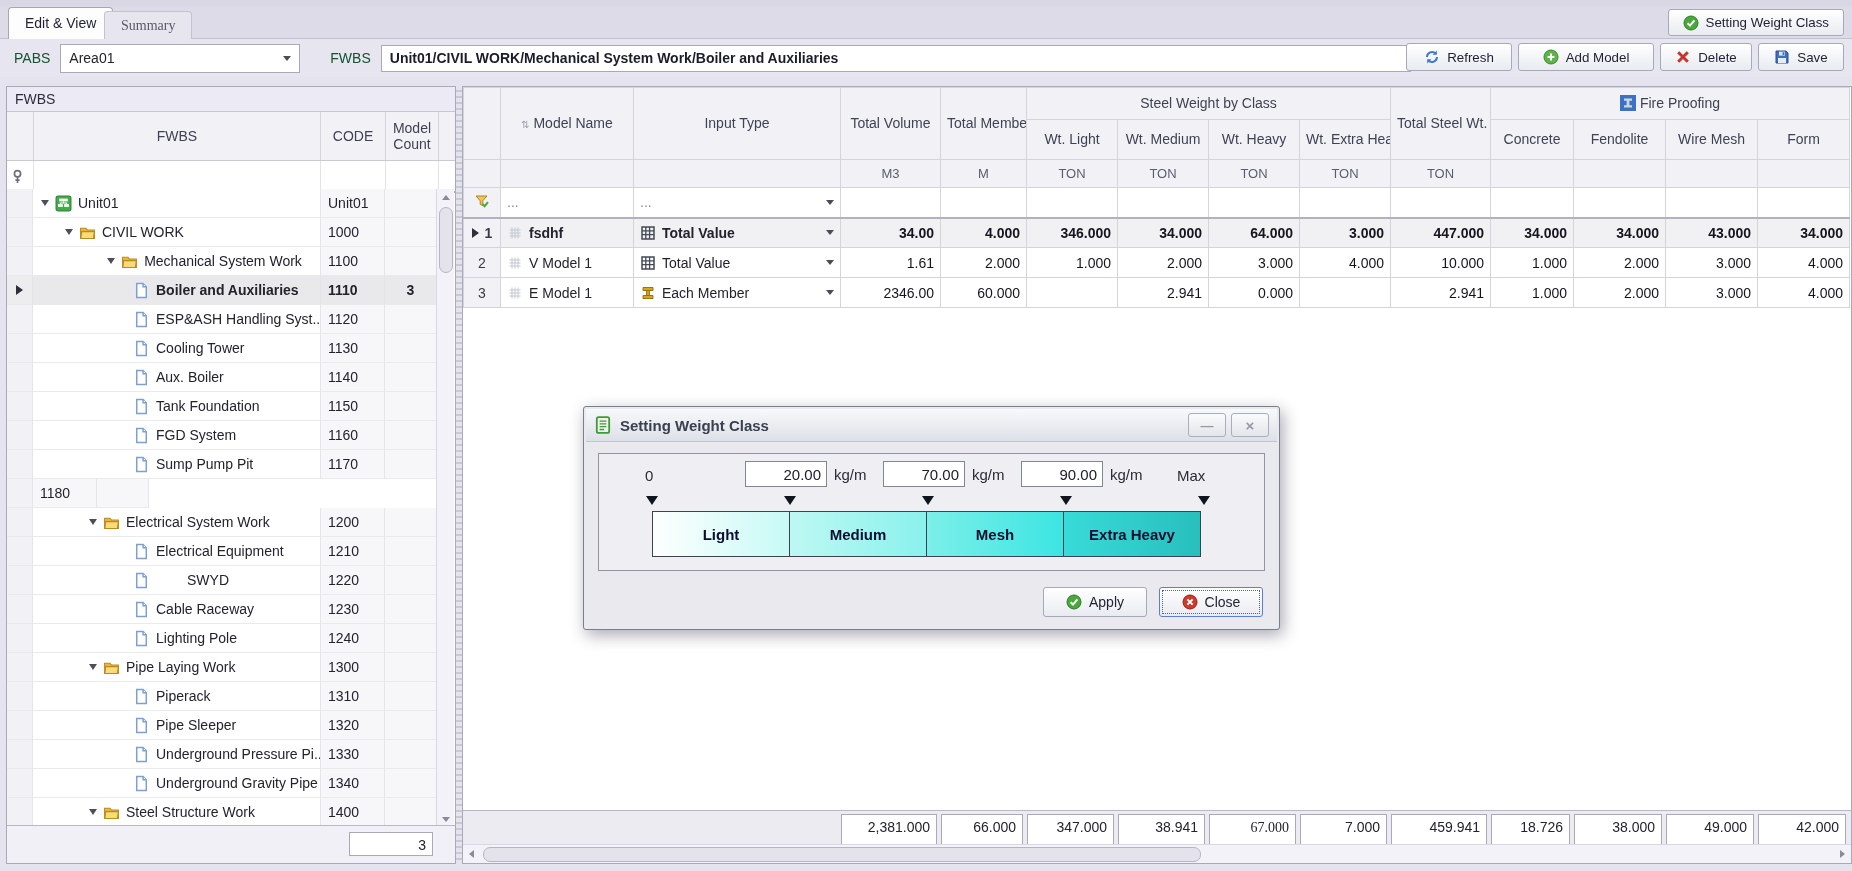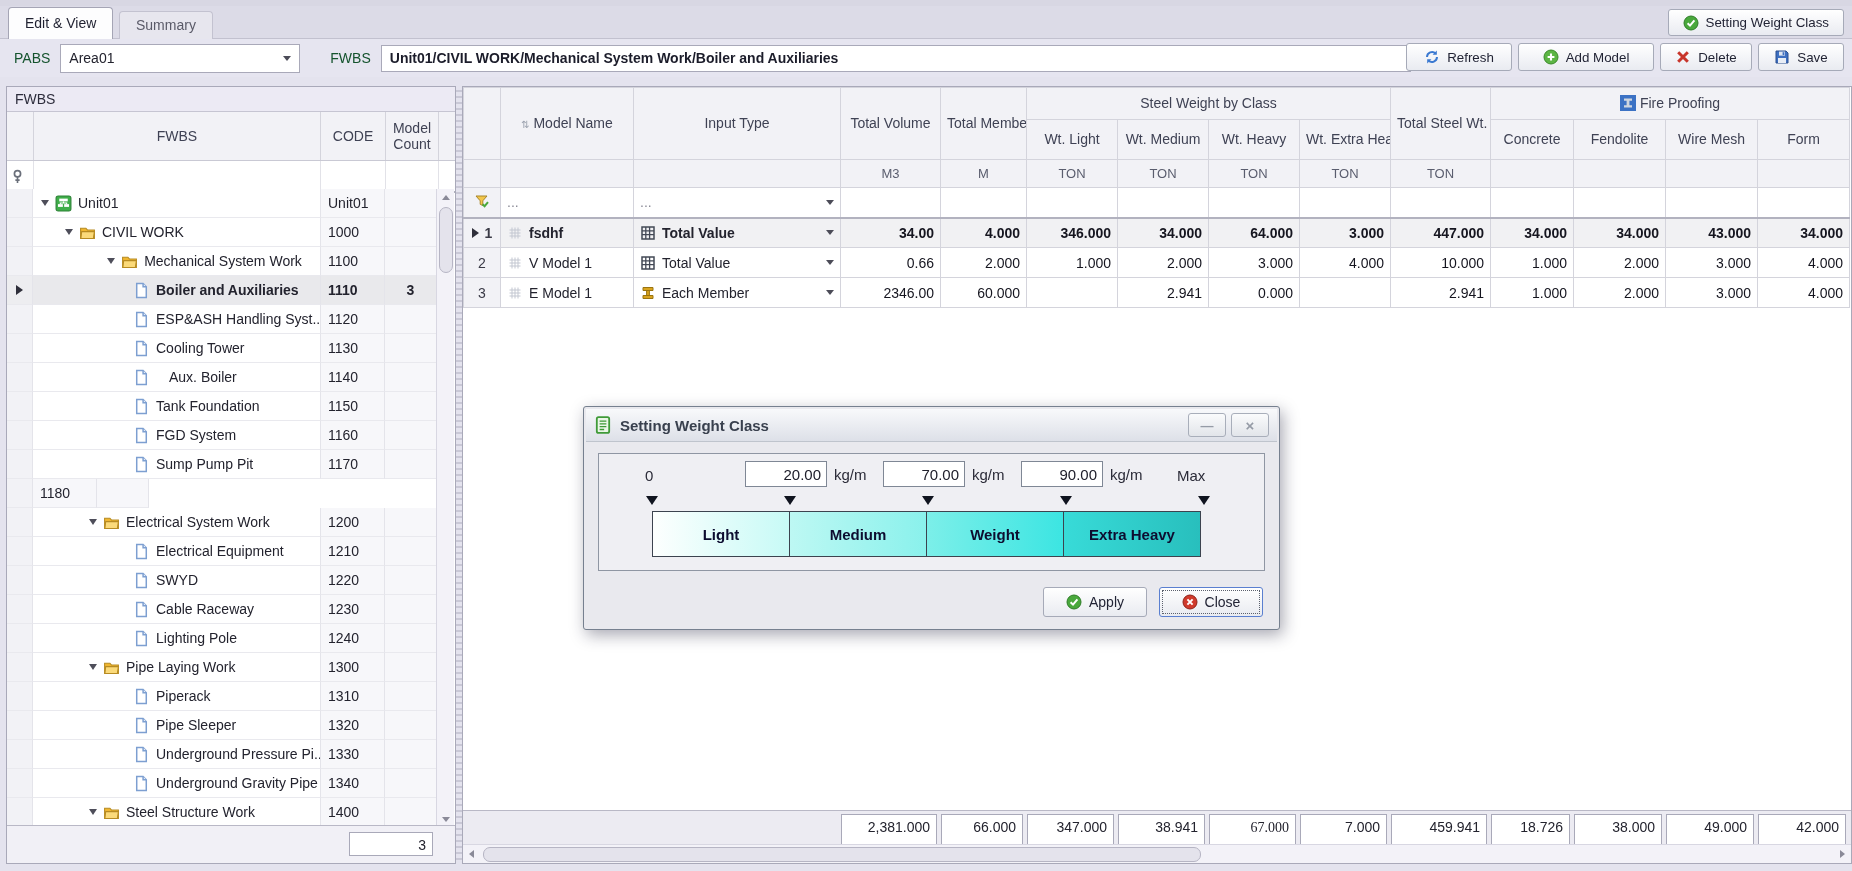--- a/index.html
+++ b/index.html
@@ -7,21 +7,21 @@
        font-family:"Liberation Sans","DejaVu Sans",sans-serif;font-size:14px;color:#23232e;
        -webkit-font-smoothing:antialiased;}
   .window{position:relative;width:1852px;height:871px;background:#e4e3ee;}
 
   
   .chrome-strip{position:absolute;left:0;top:0;width:100%;height:6px;background:#d8d7e3;}
   .tabstrip{position:absolute;left:0;top:6px;width:100%;height:32px;background:#dcdbe7;border-bottom:1px solid #c2c1cf;}
   .tab{position:absolute;bottom:-1px;padding:0 16px;height:27px;line-height:27px;background:#e7e6ee;
        border:1px solid #c3c2d0;border-bottom:none;border-radius:4px 4px 0 0;color:#5a5a68;cursor:default;}
   .tab.active{height:31px;line-height:31px;background:#fdfdfe;border-color:#a5a5b5;color:#1f2030;}
-  .t-edit{left:8px;} .t-summary{left:119px;}
+  .t-edit{left:8px;} .t-summary{left:104px;font-family:Liberation Serif, serif;}
   .btn{display:inline-flex;align-items:center;justify-content:center;gap:7px;height:28px;padding:0 14px;
        background:linear-gradient(#ffffff,#e9ebf1);border:1px solid #a6aab8;border-radius:3px;color:#222435;cursor:default;}
   .btn .ic{display:inline-block;width:16px;height:16px;line-height:0;}
   .btn .ic svg{width:16px;height:16px;}
   .swc-btn{position:absolute;right:8px;top:3px;height:27px;}
   .toolbar{position:absolute;left:0;top:39px;width:100%;height:38px;background:#e6e5f0;display:flex;align-items:center;}
   .lbl{color:#14532d;margin:0 10px 0 14px;}
   .select{width:222px;height:27px;background:#fff;border:1px solid #a9a9b9;display:flex;align-items:center;
           padding:0 8px;justify-content:space-between;}
   .dd-arrow{width:0;height:0;border-left:4px solid transparent;border-right:4px solid transparent;border-top:5px solid #4c4c58;}
@@ -276,21 +276,21 @@
                 <path d="M3.5 1.5h6l3 3v10h-9z" fill="#fff" stroke="#7d9fd1" stroke-width="1.4"></path>
                 <path d="M9.5 1.5v3h3" fill="#eef3fa" stroke="#7d9fd1" stroke-width="1.4"></path>
               </svg></span>
             <span>Cooling Tower</span>
           </div>
           <div class="tcell tcode">1130</div>
           <div class="tcell tcount"></div>
         </div>
         <div class="trow">
           <div class="tcell tind"></div>
-          <div class="tcell tname" style="padding-left: 100px; gap: 13px;">
+          <div class="tcell tname" style="padding-left: 100px;">
             <span class="ticon"><svg viewBox="0 0 16 16">
                 <path d="M3.5 1.5h6l3 3v10h-9z" fill="#fff" stroke="#7d9fd1" stroke-width="1.4"></path>
                 <path d="M9.5 1.5v3h3" fill="#eef3fa" stroke="#7d9fd1" stroke-width="1.4"></path>
               </svg></span>
             <span>Aux. Boiler</span>
           </div>
           <div class="tcell tcode">1140</div>
           <div class="tcell tcount"></div>
         </div>
         <div class="trow">
@@ -354,21 +354,21 @@
                 <path d="M3.5 1.5h6l3 3v10h-9z" fill="#fff" stroke="#7d9fd1" stroke-width="1.4"></path>
                 <path d="M9.5 1.5v3h3" fill="#eef3fa" stroke="#7d9fd1" stroke-width="1.4"></path>
               </svg></span>
             <span>Electrical Equipment</span>
           </div>
           <div class="tcell tcode">1210</div>
           <div class="tcell tcount"></div>
         </div>
         <div class="trow">
           <div class="tcell tind"></div>
-          <div class="tcell tname" style="padding-left: 100px;">
+          <div class="tcell tname" style="padding-left: 100px; gap: 31px;">
             <span class="ticon"><svg viewBox="0 0 16 16">
                 <path d="M3.5 1.5h6l3 3v10h-9z" fill="#fff" stroke="#7d9fd1" stroke-width="1.4"></path>
                 <path d="M9.5 1.5v3h3" fill="#eef3fa" stroke="#7d9fd1" stroke-width="1.4"></path>
               </svg></span>
             <span>SWYD</span>
           </div>
           <div class="tcell tcode">1220</div>
           <div class="tcell tcount"></div>
         </div>
         <div class="trow">
@@ -625,21 +625,21 @@
             <td>
               <div class="cell-flex">
                 <span class="gicon"><svg viewBox="0 0 16 16">
                     <rect x="2" y="2" width="12" height="12" fill="none" stroke="#434956" stroke-width="1.5"></rect>
                     <path d="M2 5.8h12M2 9.6h12M5.8 2v12M9.6 2v12" stroke="#434956" stroke-width="1.3"></path>
                   </svg></span>
                 <span>Total Value</span>
                 <span class="dd-arrow" style="margin-left: auto;"></span>
               </div>
             </td>
-            <td class="num">0.66</td>
+            <td class="num">1.61</td>
             <td class="num">2.000</td>
             <td class="num">1.000</td>
             <td class="num">2.000</td>
             <td class="num">3.000</td>
             <td class="num">4.000</td>
             <td class="num">10.000</td>
             <td class="num">1.000</td>
             <td class="num">2.000</td>
             <td class="num">3.000</td>
             <td class="num">4.000</td>
@@ -733,21 +733,21 @@
       </div>
       <span class="scale-lbl" style="left:578px;">Max</span>
       <span class="marker" style="left:47px;"></span>
       <span class="marker" style="left:185px;"></span>
       <span class="marker" style="left:323px;"></span>
       <span class="marker" style="left:461px;"></span>
       <span class="marker" style="left:599px;"></span>
       <div class="segbar">
         <div class="seg seg0">Light</div>
         <div class="seg seg1">Medium</div>
-        <div class="seg seg2">Weight</div>
+        <div class="seg seg2">Mesh</div>
         <div class="seg seg3">Extra Heavy</div>
       </div>
     </div>
     <div class="dlg-actions">
       <button class="btn dlg-btn">
         <span class="ic"><svg viewBox="0 0 16 16">
               <circle cx="8" cy="8" r="7" fill="#49a83c" stroke="#2e7d27"></circle>
               <path d="M4.6 8.3 7 10.6 11.4 5.3" stroke="#fff" stroke-width="2" fill="none"></path>
             </svg></span>
         <span>Apply</span>

